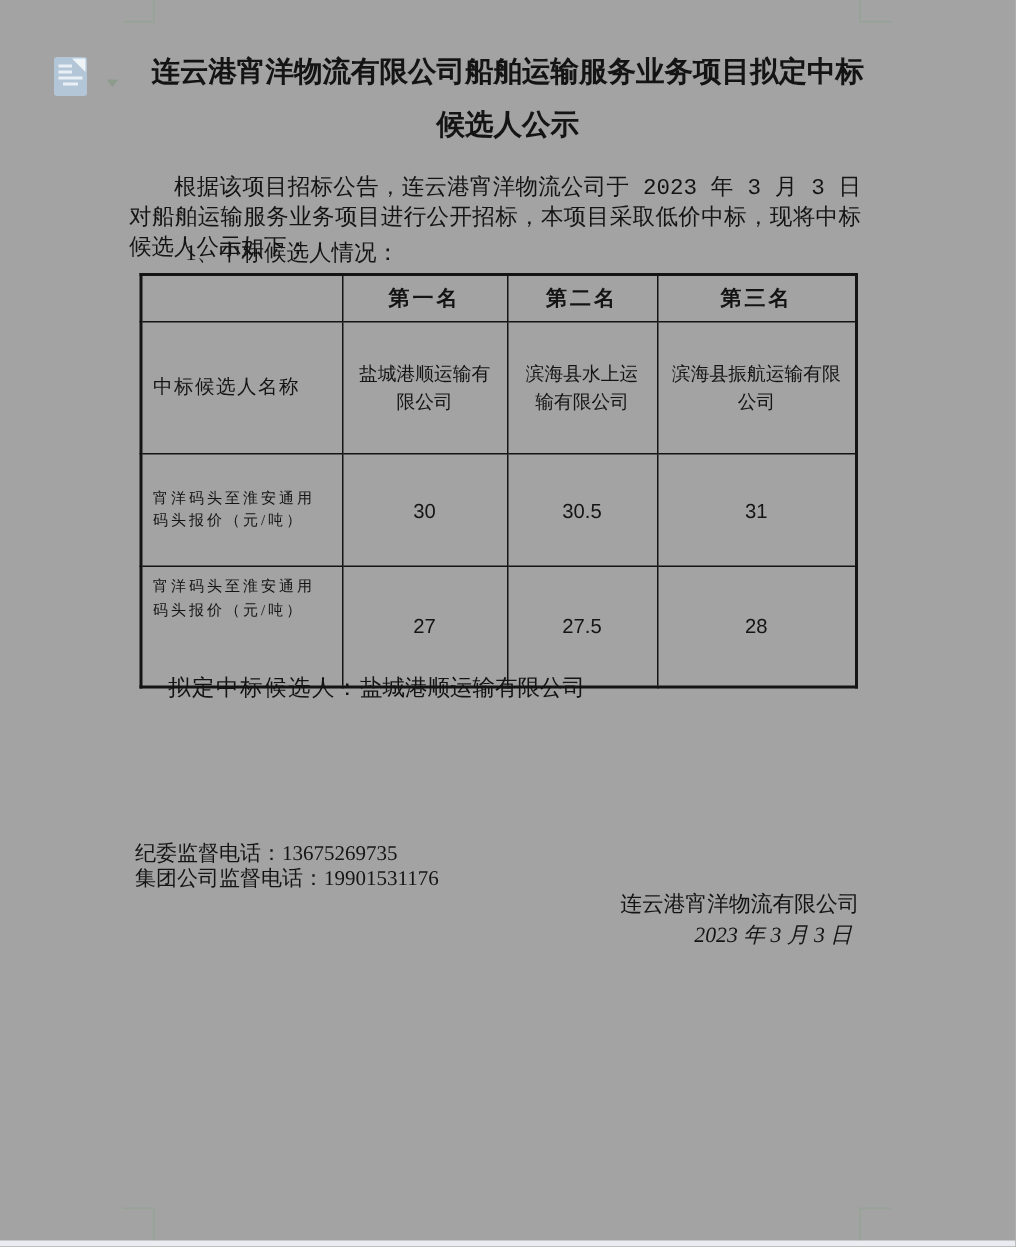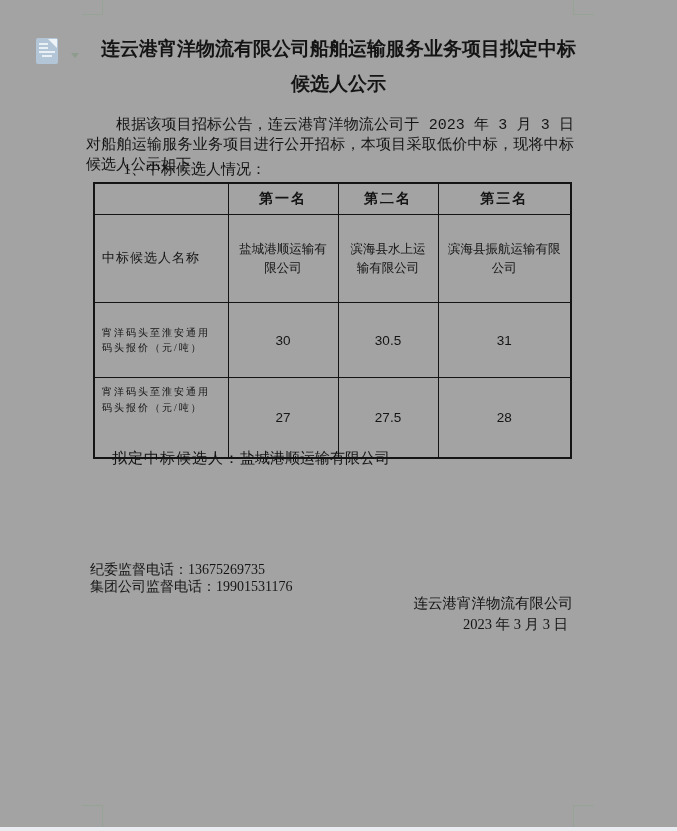--- a/index.html
+++ b/index.html
@@ -65,21 +65,21 @@
   .para-notice { position:absolute; top:478px; left:88px; width:487px;
                  font-size:15px; line-height:28px; text-align:justify; }
 
   .contact { position:absolute; left:90px; font-size:14px; line-height:15px; }
   .contact.c1 { top:562px; }
   .contact.c2 { top:579px; }
 
   .signature { position:absolute; right:104px; top:596px; text-align:right;
                font-size:14.5px;margin-left:44px; }
   .signature .company { line-height:15px; }
-  .signature .date { line-height:15px; margin-top:6px; padding-right:5px; }
+  .signature .date { line-height:15px; margin-top:6px; padding-right:5px;font-style:italic; }
 
   .outside-strip { position:absolute; left:0; bottom:0; width:677px; height:4px;
                    background:#e9edf2; }
 </style>
 </head>
 <body>
 
 <div class="page">
 
   <div class="crop tl"></div>

